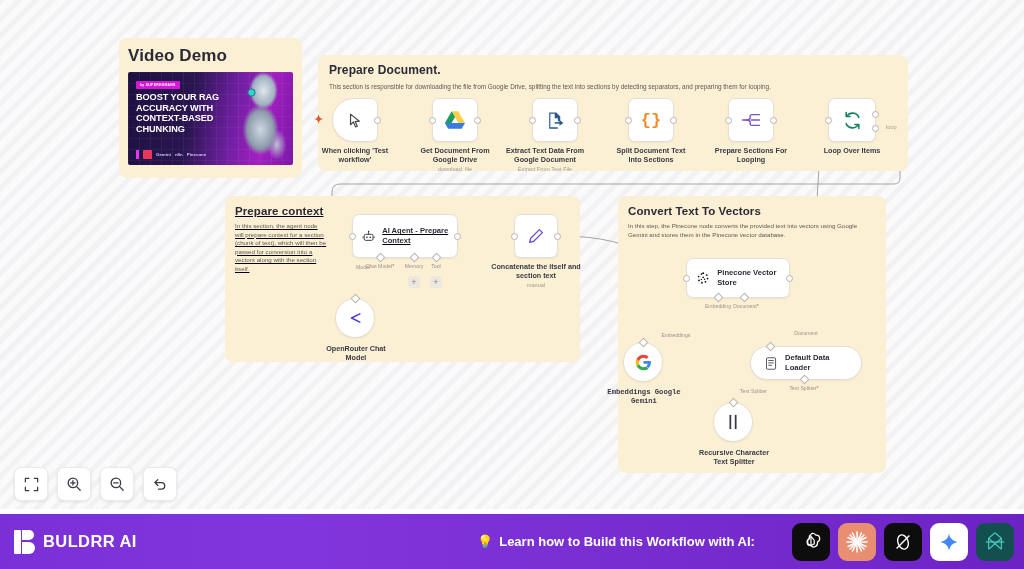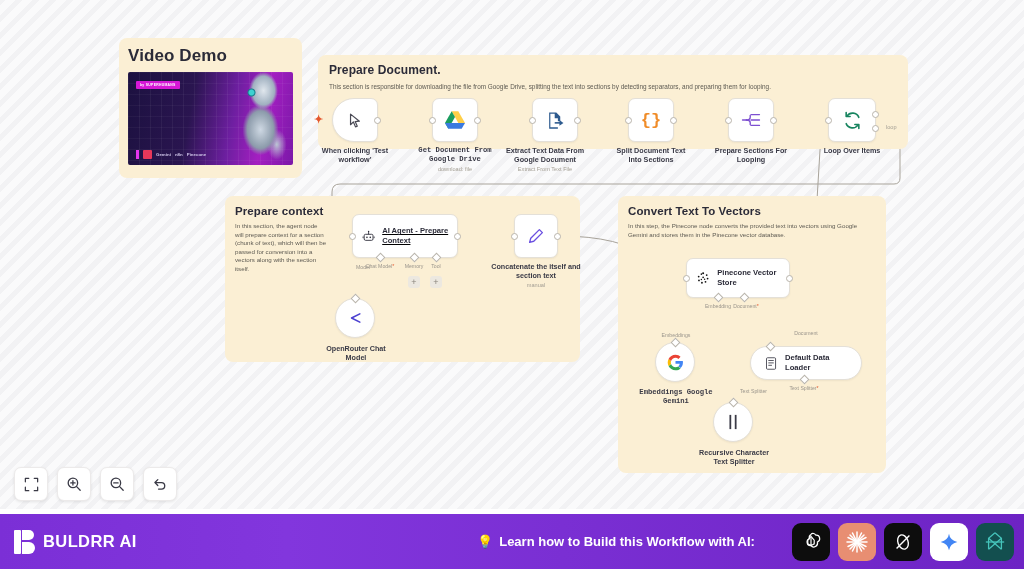--- a/index.html
+++ b/index.html
@@ -72,26 +72,26 @@
       radial-gradient(ellipse 14px 22px at 70% 78%, #b9c6d4 0%, rgba(120,130,150,0) 70%);
     filter: saturate(.9);
   }
   .thumb .robot:after{
     content:""; position:absolute; left:30%; top:17%;
     width:9px; height:9px; border-radius:50%;
     background: radial-gradient(circle,#2fd5d5 0 38%, #0d7f8f 55%, rgba(0,0,0,0) 72%);
   }
 
   
-  #sec-doc { left: 318px; top: 55px; width: 590px; height: 94px; padding: 8px 11px; }
+  #sec-doc { left: 318px; top: 55px; width: 590px; height: 116px; padding: 8px 11px; }
   #sec-doc .section-title { font-size: 12px; margin-bottom: 5px; }
   #sec-doc .section-desc  { font-size: 6.4px; line-height: 9px; }
 
   
-  #sec-ctx { left: 225px; top: 196px; width: 355px; height: 166px; padding: 9px 10px; }
+  #sec-ctx { left: 225px; top: 196px; width: 355px; height: 166px; padding: 9px 10px; text-decoration: underline; }
   #sec-ctx .section-title { font-size: 11.5px; margin-bottom: 5px; }
   #sec-ctx .section-desc  { font-size: 6.2px; line-height: 8.6px; width: 92px; }
 
   
   #sec-vec { left: 618px; top: 196px; width: 268px; height: 277px; padding: 9px 10px; }
   #sec-vec .section-title { font-size: 11.5px; margin-bottom: 5px; }
   #sec-vec .section-desc  { font-size: 6.2px; line-height: 8.6px; }
 
   
   .node { position: absolute; }
@@ -241,20 +241,21 @@
         <polygon points="684,275 690,278 684,281"></polygon>
       </g>
     </svg>
 
     <div id="video-note" class="section">
       <div class="section-title">Video Demo</div>
       <div class="thumb">
         <div class="grid"></div>
         <div class="robot"></div>
         <div class="badge">by SUPERHUMANS</div>
+        <div class="headline">BOOST YOUR RAG ACCURACY WITH CONTEXT-BASED CHUNKING</div>
         <div class="logos">
           <span class="bar"></span>
           <span class="sq"></span>
           <span class="lg">Gemini</span>
           <span class="lg">n8n</span>
           <span class="lg">Pinecone</span>
         </div>
       </div>
     </div>
 
@@ -278,21 +279,21 @@
     <div class="node" style="left:432px; top:98px; width:46px; height:44px;">
       <div class="nbox sq" style="width:46px;height:44px;position:relative;">
         <svg width="20" height="18" viewBox="0 0 48 42">
           <polygon points="16,0 32,0 48,28 32,28" fill="#ffcf48"></polygon>
           <polygon points="16,0 0,28 8,42 24,14" fill="#1a9d5e"></polygon>
           <polygon points="0,28 8,42 40,42 48,28" fill="#3b7ae0"></polygon>
         </svg>
         <span class="port in"></span>
         <span class="port out"></span>
       </div>
-      <div class="nlabel" style="top:48px; white-space:normal; width:78px;font-family:Liberation Mono, monospace;">Get Document From Google Drive</div>
+      <div class="nlabel" style="top:48px; white-space:normal; width:78px;">Get Document From Google Drive</div>
       <div class="nsub" style="top:68px;">download: file</div>
     </div>
 
     <div class="node" style="left:532px; top:98px; width:26px; height:44px;">
       <div class="nbox sq" style="width:46px;height:44px;position:relative;">
         <svg width="19" height="19" viewBox="0 0 24 24">
           <path d="M4 2 h9 l5 5 v6 h-3 V9 h-4 V3.5 H5.5 v17 H15 v2 H4 Z" fill="#2d5a8e"></path>
           <rect x="11" y="14" width="8" height="2" fill="#2d5a8e"></rect>
           <polygon points="17,11.5 22,15 17,18.5" fill="#2d5a8e"></polygon>
         </svg>
@@ -425,21 +426,21 @@
         <span class="dport" style="left:28px; bottom:-4px;"></span>
         <span class="dport" style="left:54px; bottom:-4px;"></span>
       </div>
       <div class="port-label" style="left:32px; top:45px;">Embedding</div>
       <div class="port-label req" style="left:60px; top:45px;">Document</div>
     </div>
 
     <div class="port-label" style="left:676px; top:332px; transform:translateX(-50%);">Embeddings</div>
     <div class="port-label" style="left:806px; top:330px; transform:translateX(-50%);">Document</div>
 
-    <div class="node" style="left:655px; top:342px; width:42px; height:42px;font-family:Liberation Mono, monospace;">
+    <div class="node" style="left:623px; top:342px; width:42px; height:42px;font-family:Liberation Mono, monospace;">
       <div class="ncircle" style="position:relative;">
         <svg width="17" height="17" viewBox="0 0 48 48">
           <path fill="#4285F4" d="M45 24c0-1.6-.1-2.7-.4-4H24v7.5h12c-.2 2-1.5 5-4.4 7l6.7 5.2C42.2 36 45 30.6 45 24z"></path>
           <path fill="#34A853" d="M24 46c5.9 0 10.9-2 14.5-5.3l-6.9-5.4c-1.9 1.3-4.4 2.2-7.6 2.2-5.8 0-10.7-3.8-12.5-9.1l-7.1 5.5C8 41.2 15.4 46 24 46z"></path>
           <path fill="#FBBC05" d="M11.5 28.4c-.5-1.4-.7-2.9-.7-4.4s.3-3 .7-4.4l-7.1-5.5C2.9 17 2 20.4 2 24s.9 7 2.4 9.9l7.1-5.5z"></path>
           <path fill="#EA4335" d="M24 10.6c3.2 0 6 1.1 8.2 3.2l6.1-6.1C34.9 4.3 29.9 2 24 2 15.4 2 8 6.8 4.4 14.1l7.1 5.5C13.3 14.4 18.2 10.6 24 10.6z"></path>
         </svg>
         <span class="dport" style="left:16px; top:-4px;"></span>
       </div>
       <div class="nlabel" style="top:46px; white-space:normal; width:76px;">Embeddings Google Gemini</div>

